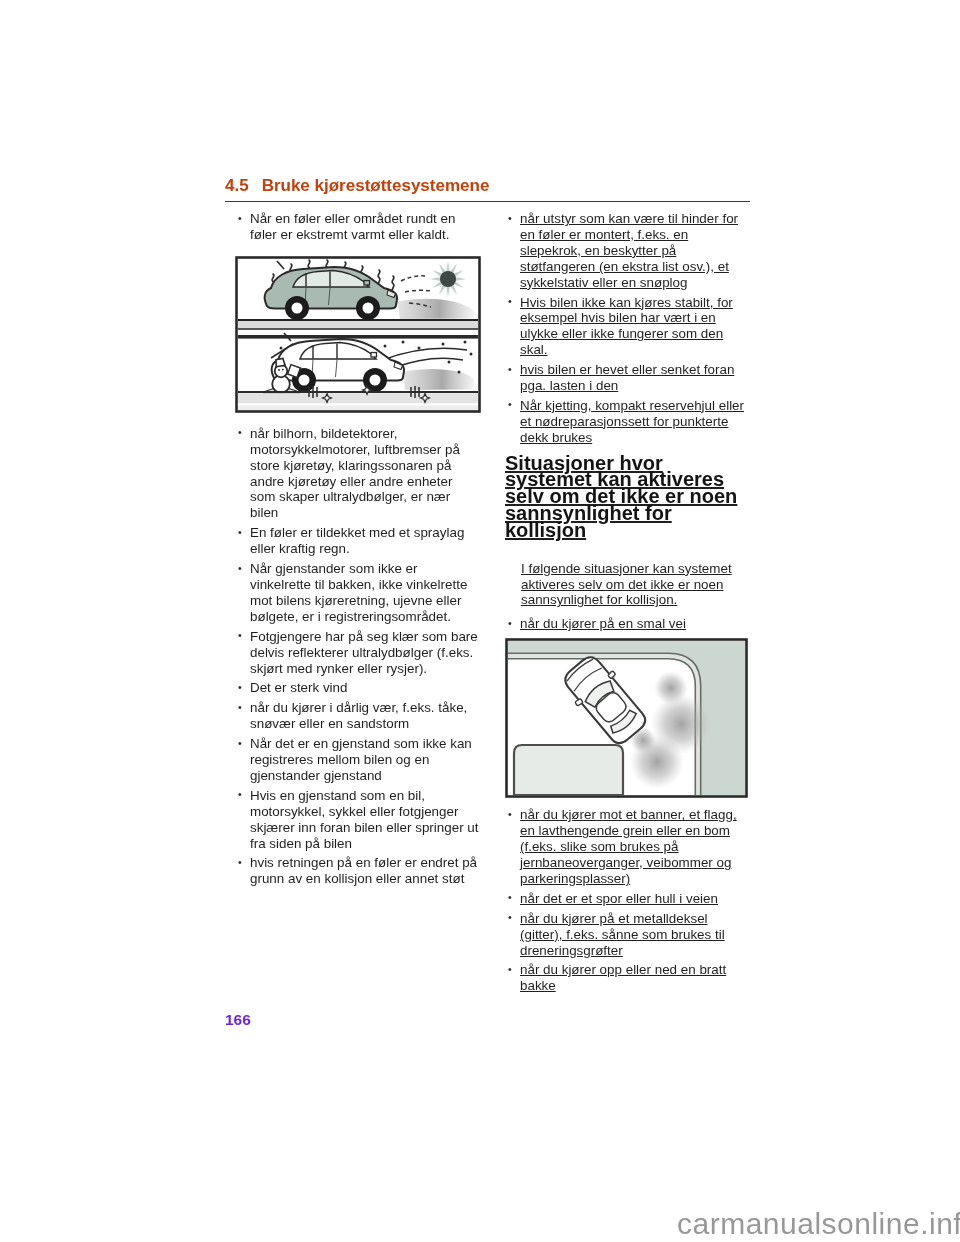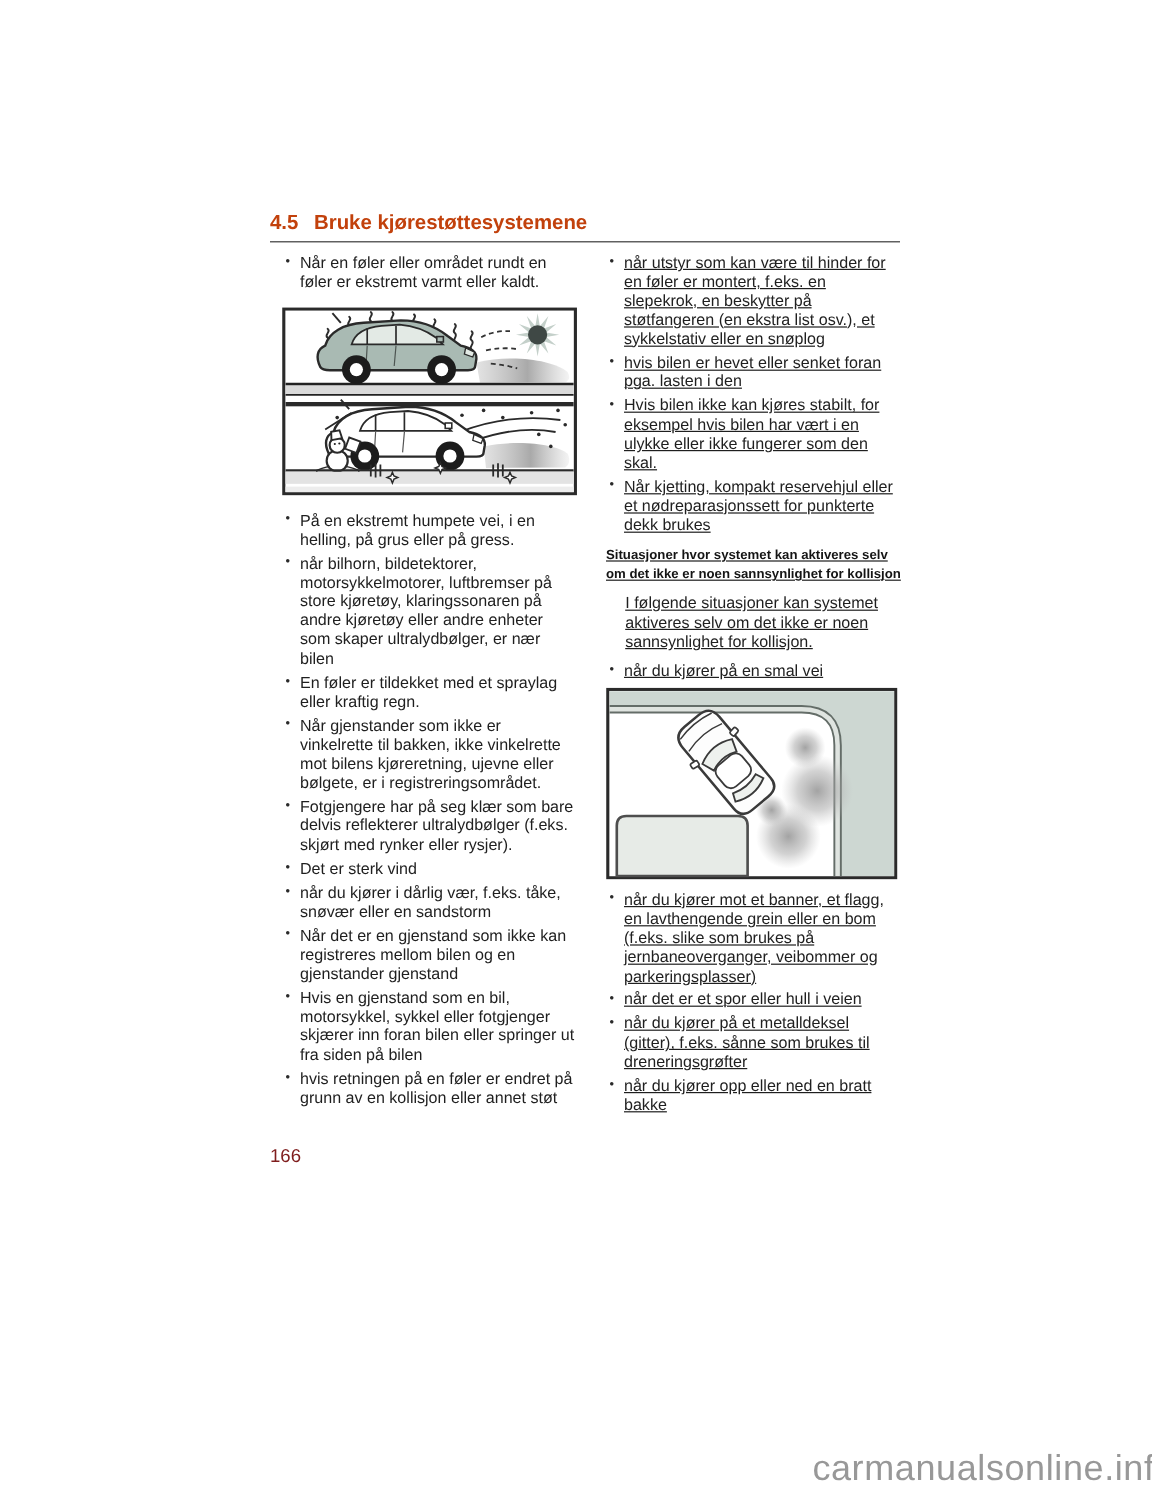--- a/index.html
+++ b/index.html
@@ -19,23 +19,23 @@
   .rule{position:absolute;left:225px;top:201px;width:525px;border-top:1.7px solid var(--rule);}
   .col{position:absolute;top:211px;}
   .col-left{left:235px;width:246px;}
   .col-right{left:505px;width:246px;text-decoration:underline;}
   ul.blts{list-style:none;margin:0;padding:0;}
   ul.blts li{position:relative;padding-left:15px;margin:0 0 4px 0;}
   ul.blts li::before{content:"•";position:absolute;left:3px;top:-0.5px;font-size:0.8em;color:#2a2a2a;}
   .fig{display:block;margin:13px 0 13px 0;}
   .fig svg{display:block;}
   .fig2{margin:6px 0 9px 0;}
-  h2.subhead{font-size:11px;line-height:16.8px;font-weight:bold;color:#141414;margin:9px 0 7px 0;}
+  h2.subhead{font-size:20px;line-height:16.8px;font-weight:bold;color:#141414;margin:9px 0 22px 0;}
   p.para{margin:0 0 8px 16px;}
-  .pagenum{position:absolute;left:225px;top:956px;font-size:15.5px;font-weight:normal;color:#7f1d1d;}
+  .pagenum{position:absolute;left:225px;top:1012px;font-size:15.5px;font-weight:bold;color:#6d28d9;}
   .watermark{position:absolute;left:677px;top:1209px;font-size:30px;line-height:30px;color:var(--wm);letter-spacing:0.5px;}
 </style>
 </head>
 <body>
 
 <div class="hdr">
   <span class="num">4.5</span><span>Bruke kjørestøttesystemene</span>
 </div>
 <div class="rule"></div>
 
@@ -149,38 +149,37 @@
         <path d="M74,131 V141 M78,130 V142 M82,131 V141"></path>
         <path d="M176,131 V141 M180,130 V142 M184,131 V141"></path>
       </g>
       <use href="#sparkle" transform="translate(92,142)"></use>
       <use href="#sparkle" transform="translate(132,134)"></use>
       <use href="#sparkle" transform="translate(190,142)"></use>
     </svg>
   </div>
 
   <ul class="blts">
-    <li>På en ekstremt humpete vei, i en helling, på grus eller på gress.</li>
     <li>når bilhorn, bildetektorer, motorsykkelmotorer, luftbremser på store kjøretøy, klaringssonaren på andre kjøretøy eller andre enheter som skaper ultralydbølger, er nær bilen</li>
     <li>En føler er tildekket med et spraylag eller kraftig regn.</li>
     <li>Når gjenstander som ikke er vinkelrette til bakken, ikke vinkelrette mot bilens kjøreretning, ujevne eller bølgete, er i registreringsområdet.</li>
     <li>Fotgjengere har på seg klær som bare delvis reflekterer ultralydbølger (f.eks. skjørt med rynker eller rysjer).</li>
     <li>Det er sterk vind</li>
     <li>når du kjører i dårlig vær, f.eks. tåke, snøvær eller en sandstorm</li>
     <li>Når det er en gjenstand som ikke kan registreres mellom bilen og en gjenstander gjenstand</li>
     <li>Hvis en gjenstand som en bil, motorsykkel, sykkel eller fotgjenger skjærer inn foran bilen eller springer ut fra siden på bilen</li>
     <li>hvis retningen på en føler er endret på grunn av en kollisjon eller annet støt</li>
   </ul>
 </div>
 
 <div class="col col-right">
   <ul class="blts">
     <li>når utstyr som kan være til hinder for en føler er montert, f.eks. en slepekrok, en beskytter på støtfangeren (en ekstra list osv.), et sykkelstativ eller en snøplog</li>
+    <li>Hvis bilen ikke kan kjøres stabilt, for eksempel hvis bilen har vært i en ulykke eller ikke fungerer som den skal.</li>
     <li>hvis bilen er hevet eller senket foran pga. lasten i den</li>
-    <li>Hvis bilen ikke kan kjøres stabilt, for eksempel hvis bilen har vært i en ulykke eller ikke fungerer som den skal.</li>
     <li>Når kjetting, kompakt reservehjul eller et nødreparasjonssett for punkterte dekk brukes</li>
   </ul>
 
   <h2 class="subhead">Situasjoner hvor systemet kan aktiveres selv om det ikke er noen sannsynlighet for kollisjon</h2>
   <p class="para">I følgende situasjoner kan systemet aktiveres selv om det ikke er noen sannsynlighet for kollisjon.</p>
 
   <ul class="blts">
     <li>når du kjører på en smal vei</li>
   </ul>
 

